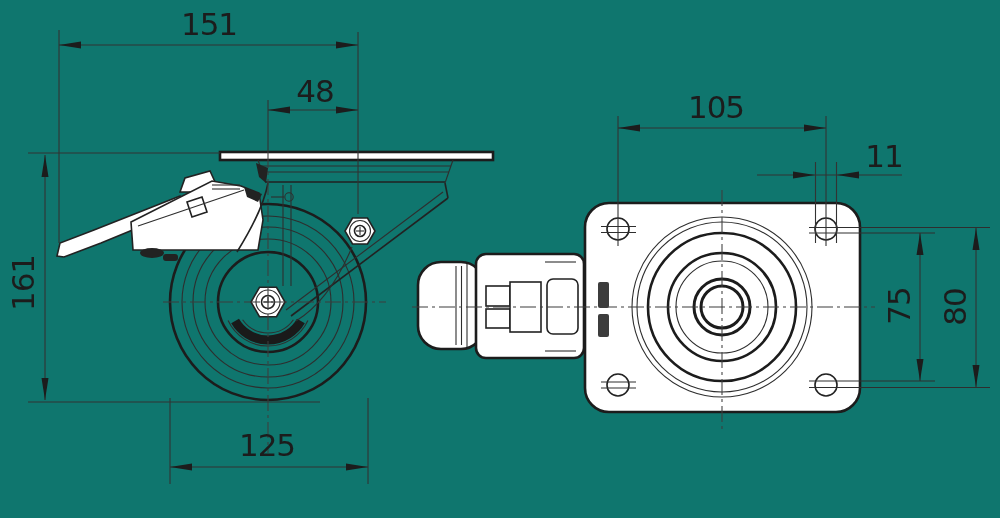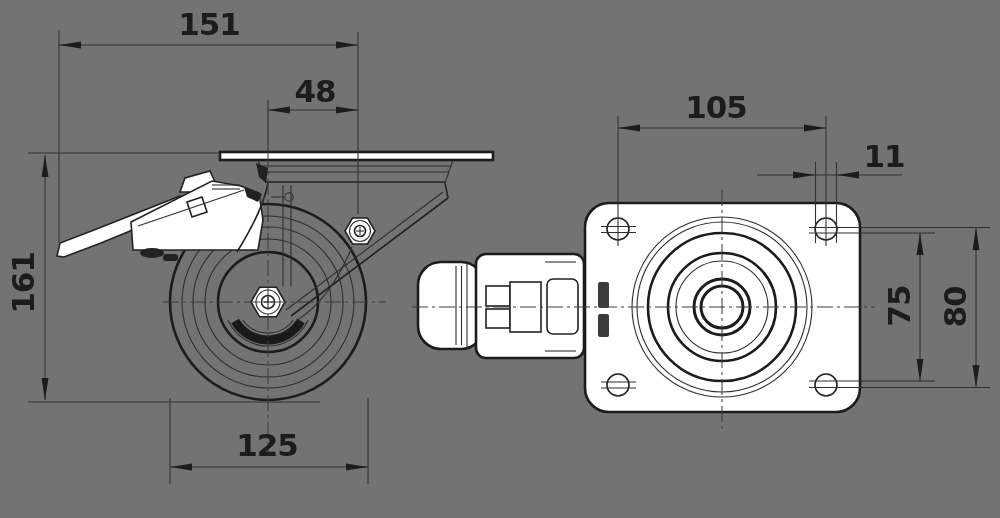--- a/index.html
+++ b/index.html
@@ -1,17 +1,17 @@
 <!DOCTYPE html>
 <html><head>
 <meta charset="utf-8">
 <style>
   html,body{margin:0;padding:0;background:#ffffff;}
-  .canvas{position:relative;width:1000px;height:518px;background:#737373;overflow:hidden;
-          font-family:"DejaVu Sans","Liberation Sans",sans-serif;font-weight:bold;}
+  .canvas{position:relative;width:1000px;height:518px;background:#0f766e;overflow:hidden;
+          font-family:"DejaVu Sans","Liberation Sans",sans-serif;}
   svg text{font-family:"DejaVu Sans","Liberation Sans",sans-serif;font-size:31px;fill:#1c1c1c;letter-spacing:-1px;}
   .thin{stroke:#2e2e2e;stroke-width:1.1;fill:none;}
   .med{stroke:#222222;stroke-width:1.6;fill:none;}
   .bold{stroke:#1c1c1c;stroke-width:2.6;fill:none;}
   .dim{stroke:#333333;stroke-width:1.1;fill:none;}
   .cl{stroke:#3d3d3d;stroke-width:1.05;fill:none;stroke-dasharray:16 4 3 4;}
   .arr{fill:#1c1c1c;stroke:none;}
   .whitefill{fill:#ffffff;}
   .darkfill{fill:#222222;stroke:none;}
 </style>

